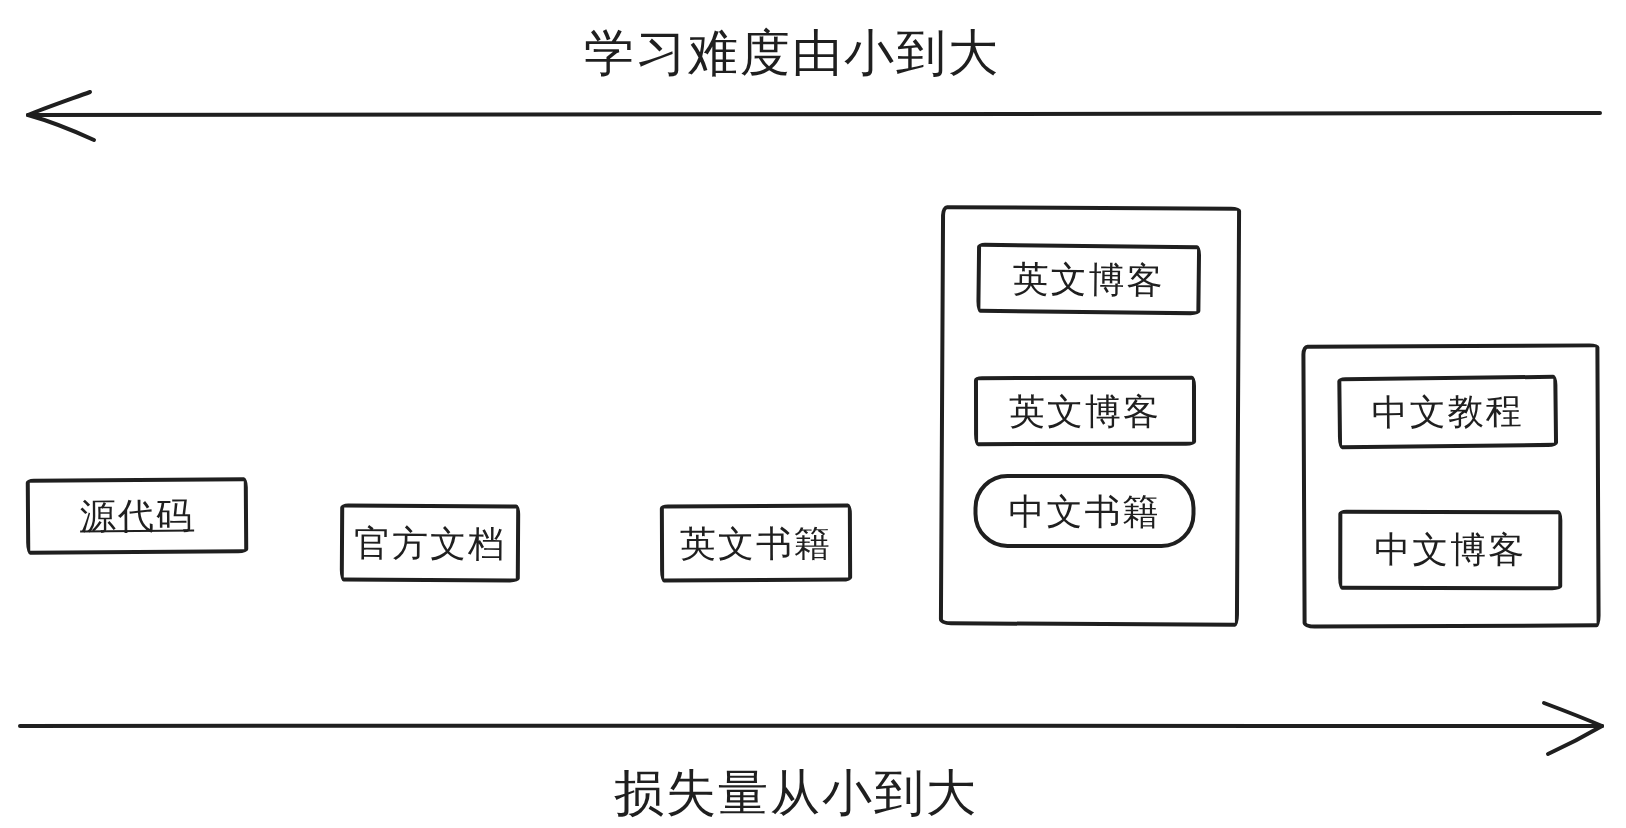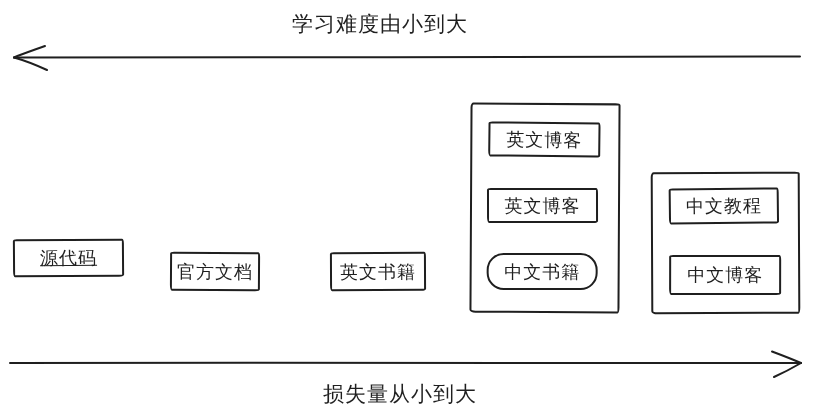--- a/index.html
+++ b/index.html
@@ -11,21 +11,21 @@
   .canvas {
     position: relative;
     width: 813px;
     height: 414px;
     background: #ffffff;
     overflow: hidden;
     color: #1f1f1f;
   }
   .axis-label {
     position: absolute;
-    font-size: 21px;
+    font-size: 25px;
     letter-spacing: 1px;
     color: #1f1f1f;
     white-space: nowrap;
   }
   .arrow-svg {
     position: absolute;
     left: 0;
     top: 0;
     width: 813px;
     height: 414px;
@@ -95,29 +95,29 @@
     <span>英文书籍</span>
   </div>
 
   <div class="group-box r4" style="left:470px; top:103px; width:150px; height:210px;">
     <div class="node-box r2" style="left:16px; top:17px; width:112px; height:35px;">
       <span>英文博客</span>
     </div>
     <div class="node-box r1" style="left:15px; top:83px; width:111px; height:35px;">
       <span>英文博客</span>
     </div>
-    <div class="node-box r3" style="left:15px; top:148px; width:111px; height:37px;border-radius:17px;">
+    <div class="node-box r3" style="left:15px; top:132px; width:111px; height:37px;border-radius:17px;">
       <span>中文书籍</span>
     </div>
   </div>
 
   <div class="group-box r3" style="left:651px; top:172px; width:149px; height:142px;text-align:right;">
     <div class="node-box r1" style="left:16px; top:14px; width:110px; height:36px;">
       <span>中文教程</span>
     </div>
     <div class="node-box r2" style="left:16px; top:81px; width:112px; height:40px;">
       <span>中文博客</span>
     </div>
   </div>
 
-  <div class="axis-label" style="left:323px; top:380px;font-family:Liberation Mono, monospace;">损失量从小到大</div>
+  <div class="axis-label" style="left:307px; top:380px;font-family:Liberation Mono, monospace;">损失量从小到大</div>
 
 </div>
 
 </body></html>

